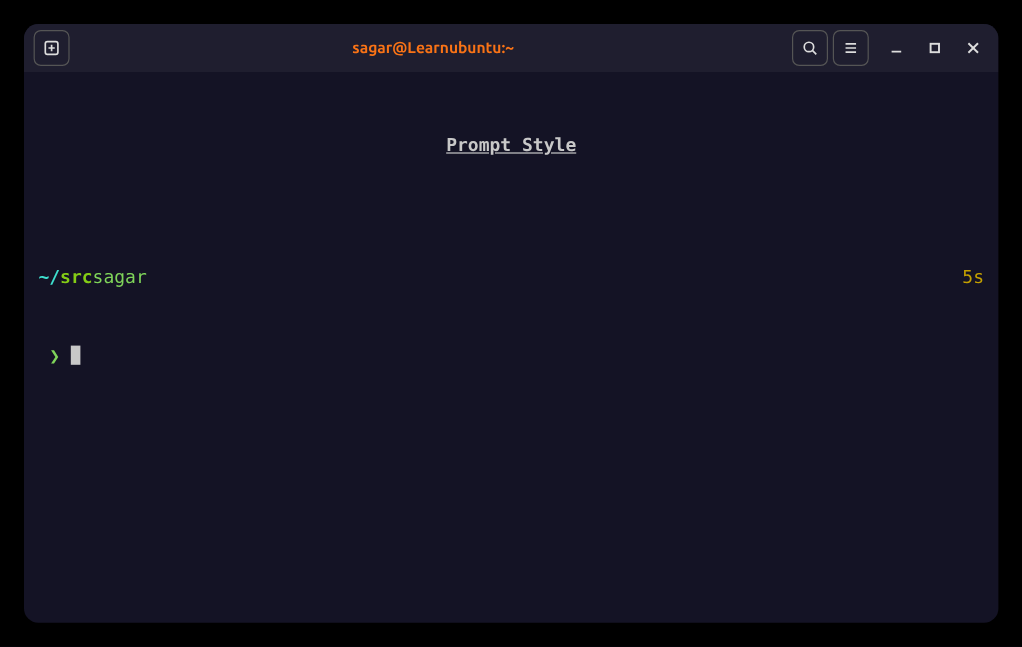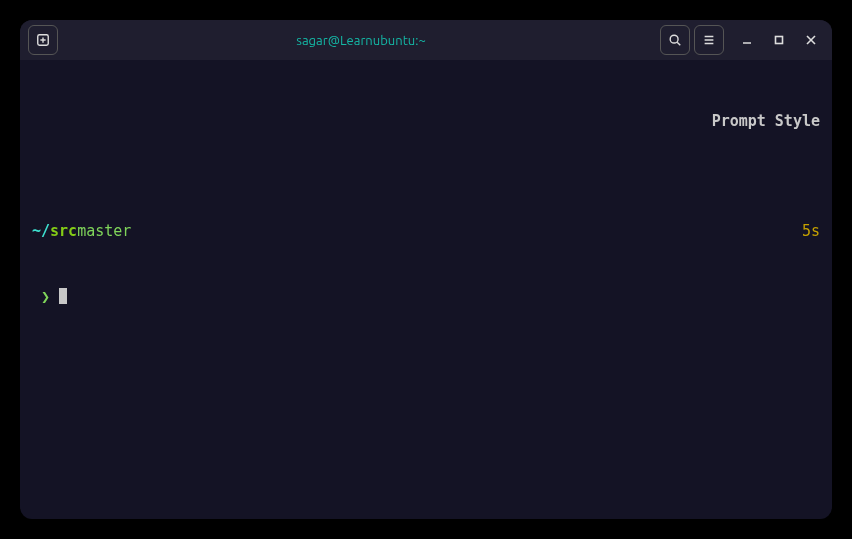--- a/index.html
+++ b/index.html
@@ -35,37 +35,37 @@
   .tb-btn {
     width: 30px; height: 30px;
     border-radius: 6px;
     display: flex; align-items: center; justify-content: center;
     color: #ddd;
     margin-right: 4px;
   }
   .tb-btn.outline { border: 1px solid #555; }
   .tb-btn svg { width: 14px; height: 14px; stroke: #ddd; fill: none; stroke-width: 1.6; }
   .tb-spacer { flex: 1; }
-  .tb-title { font-weight: 400; color: #14b8a6; }
+  .tb-title { font-weight: 700; color: #f97316; }
   .tb-right { display: flex; gap: 6px; margin-left: 6px; }
   .win-btn { width: 26px; height: 26px; display:flex; align-items:center; justify-content:center; color:#ddd; border-radius:4px;}
   .win-btn svg { width: 10px; height: 10px; stroke: #ddd; fill:none; stroke-width:1.6; }
 
   .terminal {
     flex: 1;
     padding: 6px 12px 12px 12px;
     color: #c8c8c8;
     font-size: 15px;
     line-height: 22px;
     white-space: pre;
     overflow: hidden;
   }
   .row { display: flex; }
   .row .grow { flex: 1; }
-  .center { text-align: right; font-weight: bold; }
+  .center { text-align: center; font-weight: bold; text-decoration: underline; }
   .bold { font-weight: bold; }
   .cyan { color: #3ee0cf; }
   .magenta { color: #84cc16; }
   .green { color: #7fd45a; }
   .yellow { color: #c4a000; text-align: center; }
   .cursor {
     display: inline-block;
     width: 8px; height: 16px;
     background: #c8c8c8;
     vertical-align: -2px;
@@ -117,21 +117,21 @@
             <line x1="9" y1="1" x2="1" y2="9"></line>
           </svg>
       </div>
     </div>
   </div>
 
   <div class="terminal">
     <div class="center bold">Prompt Style</div>
 
     
-    <div class="row"> <span class="cyan bold">~/</span><span class="magenta bold">src</span> <span class="green">master</span><span class="grow"></span><span class="yellow">5s</span></div>
+    <div class="row"> <span class="cyan bold">~/</span><span class="magenta bold">src</span> <span class="green">sagar</span><span class="grow"></span><span class="yellow">5s</span></div>
     <div> <span class="green bold">❯</span> <span class="cursor"></span></div>
 
     
     
     
 
     
     
     
     

